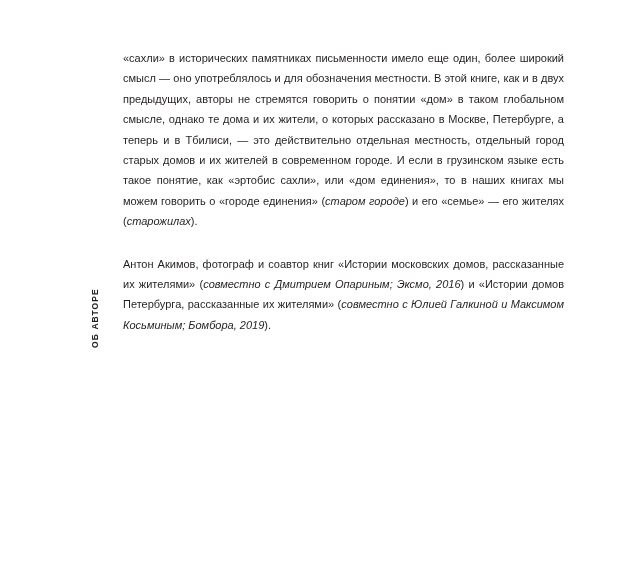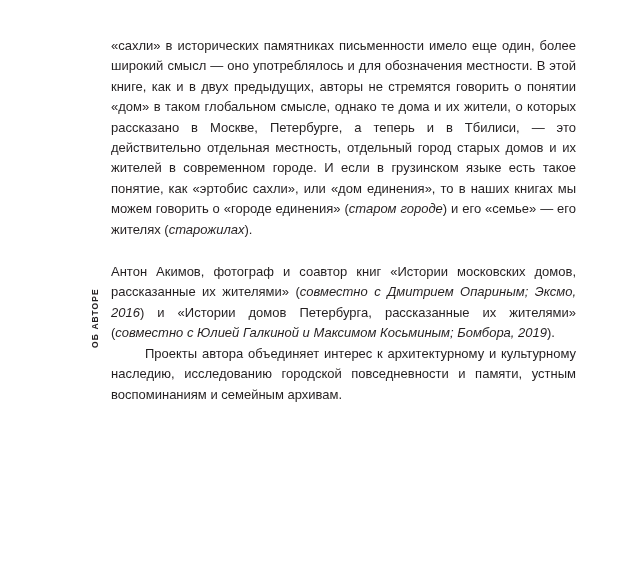--- a/index.html
+++ b/index.html
@@ -36,26 +36,26 @@
     white-space: nowrap;
     line-height: 14px;
   }
   .content {
     position: absolute;
     left: 111px;
     top: 36px;
     width: 465px;
   }
   .body-text {
-    font-size: 13px;
+    font-size: 11px;
     line-height: 20.4px;
     text-align: justify;
     text-justify: inter-word;
     hyphens: manual;
-    margin: 0;
+    margin: 12px;
   }
   .author-block {
     margin-top: 22px;
   }
   .indent {
     text-indent: 34px;
   }
   i {
     font-style: italic;
   }
@@ -67,18 +67,17 @@
 
   <div class="side-label">ОБ АВТОРЕ</div>
 
   <div class="content">
 
     <p class="body-text"><span>«сахли» в исторических памятниках письменности имело еще один, более широкий смысл — оно употреблялось и для обозначения мест­ности. В этой книге, как и в двух предыдущих, авторы не стремятся гово­рить о понятии «дом» в таком глобальном смысле, однако те дома и их жители, о которых рассказано в Москве, Петербурге, а теперь и в Тби­лиси, — это действительно отдельная местность, отдельный город ста­рых домов и их жителей в современном городе. И если в грузинском языке есть такое понятие, как «эртобис сахли», или «дом единения», то в наших книгах мы можем говорить о «городе единения» (</span><i>старом городе</i><span>) и его «семье» — его жителях (</span><i>старожилах</i><span>).</span></p>
 
     <div class="author-block">
       <p class="body-text"><span>Антон Акимов, фотограф и соавтор книг «Истории московских домов, рассказанные их жителями» (</span><i>совместно с Дмитрием Опариным; Эксмо, 2016</i><span>) и «Истории домов Петербурга, рассказанные их жите­лями» (</span><i>совместно с Юлией Галкиной и Максимом Косьминым; Бом­бора, 2019</i><span>).</span></p>
 
-      <p class="body-text indent">Проекты автора объединяет интерес к архитектурному и культур­ному наследию, исследованию городской повседневности и памяти, устным воспоминаниям и семейным архивам.</p>
     </div>
 
   </div>
 
 </div>
 
 </body></html>

